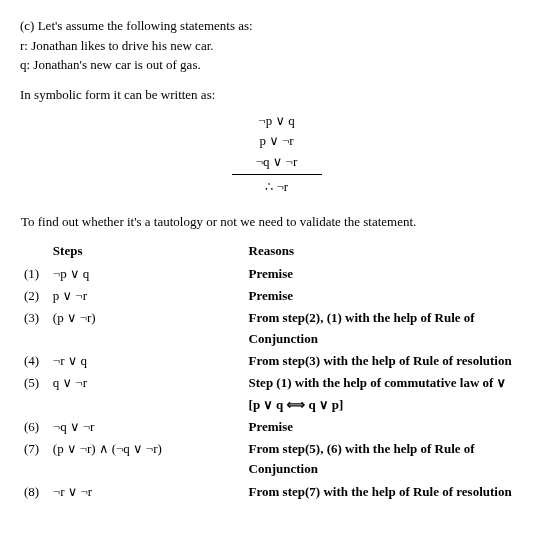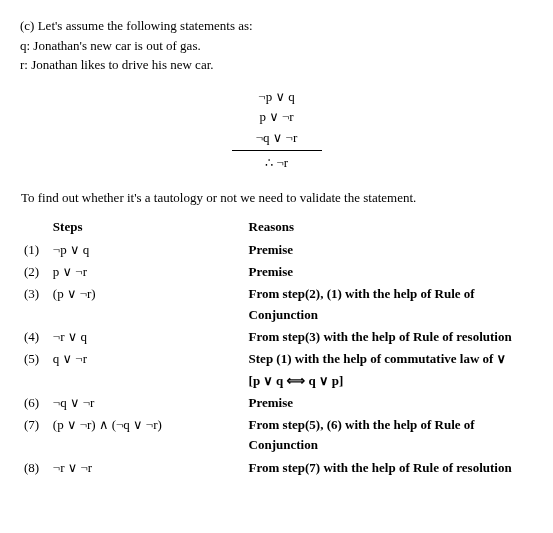--- a/index.html
+++ b/index.html
@@ -71,25 +71,26 @@
     .step-reason {
       width: 280px;
       font-weight: bold;
     }
   </style>
 </head>
 <body>
 
 <div class="intro-text">
   <div>(c) Let's assume the following statements as:</div>
+  <div>r: Jonathan likes to drive his new car.</div>
   <div>q: Jonathan's new car is out of gas.</div>
-  <div>r: Jonathan likes to drive his new car.</div>
 </div>
 
 <div class="symbolic-section">
+  <div>In symbolic form it can be written as:</div>
   <div class="formulas">
     <div class="formula-line">¬p ∨ q</div>
     <div class="formula-line">p ∨ ¬r</div>
     <div class="formula-line underline">¬q ∨ ¬r</div>
     <div class="formula-line conclusion-line">∴  ¬r</div>
   </div>
 </div>
 
 <div class="tautology-text">To find out whether it's a tautology or not we need to validate the statement.</div>
 

